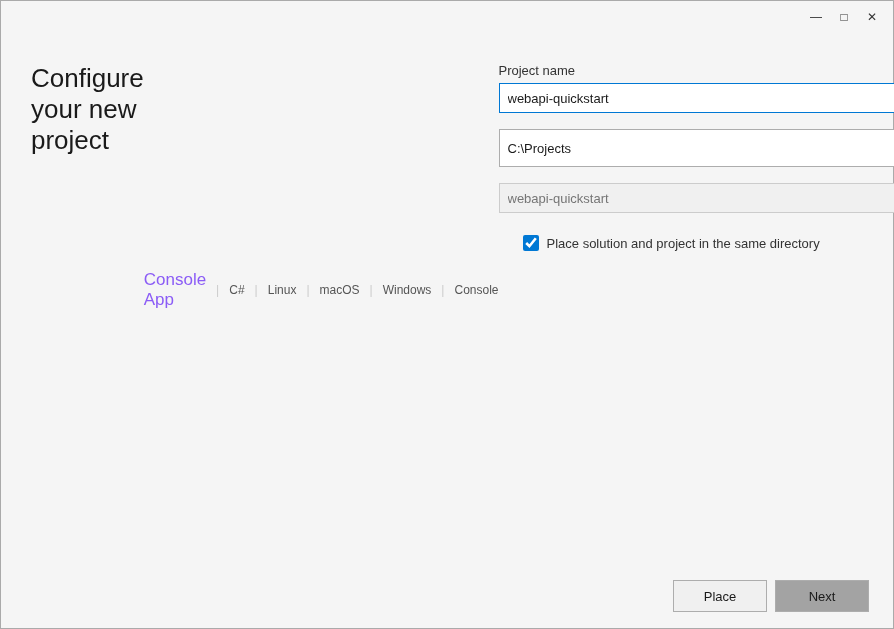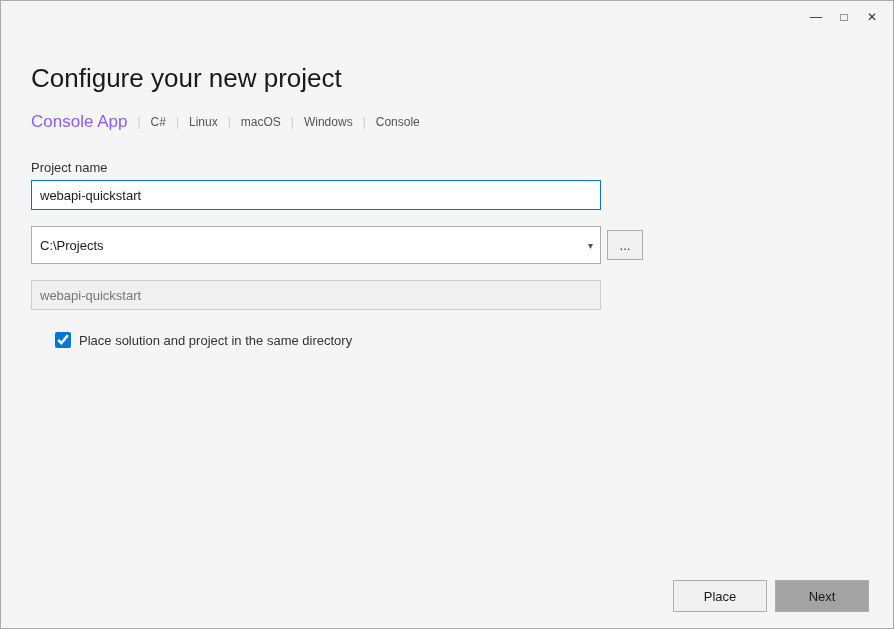--- a/index.html
+++ b/index.html
@@ -54,21 +54,21 @@
       align-items: center;
       justify-content: center;
       font-size: 12px;
       color: #333;
     }
 
     .content {
       flex: 1;
       padding: 30px 30px 20px 30px;
       display: flex;
-      flex-direction: column;
+      flex-direction: row;
     }
 
     .page-title {
       font-size: 26px;
       font-weight: 300;
       color: #1a1a1a;
       margin-bottom: 18px;
     }
 
     .app-info {

